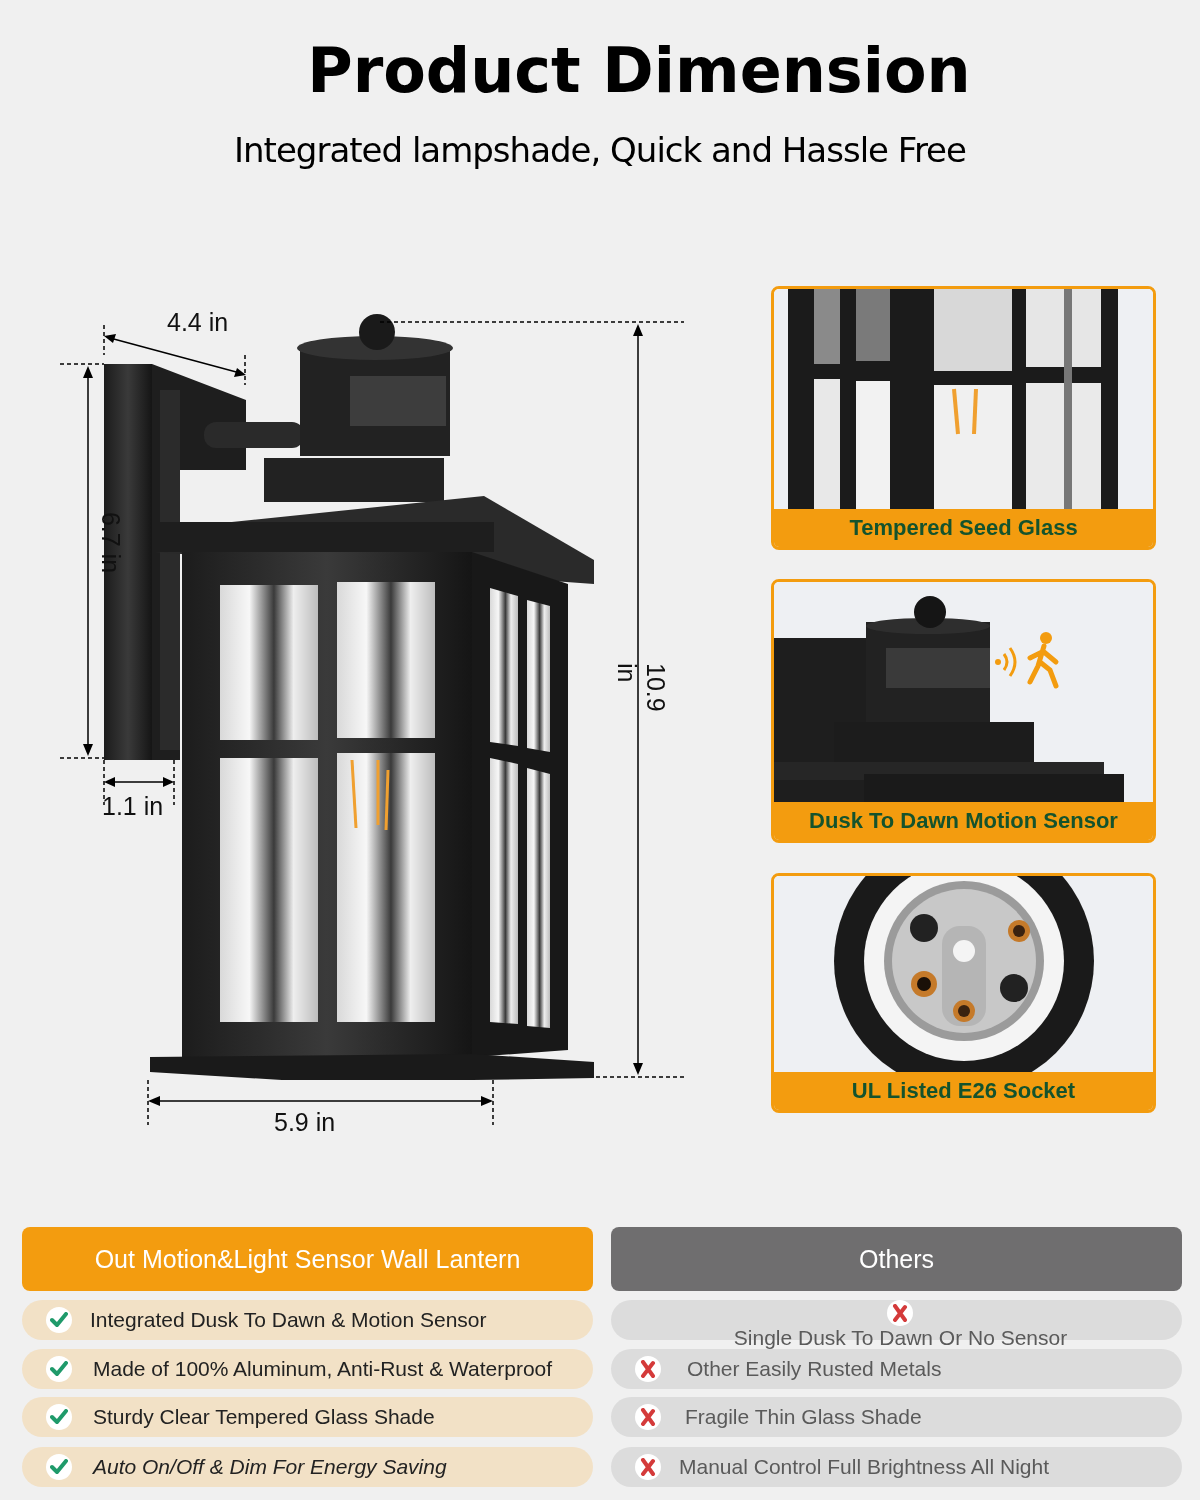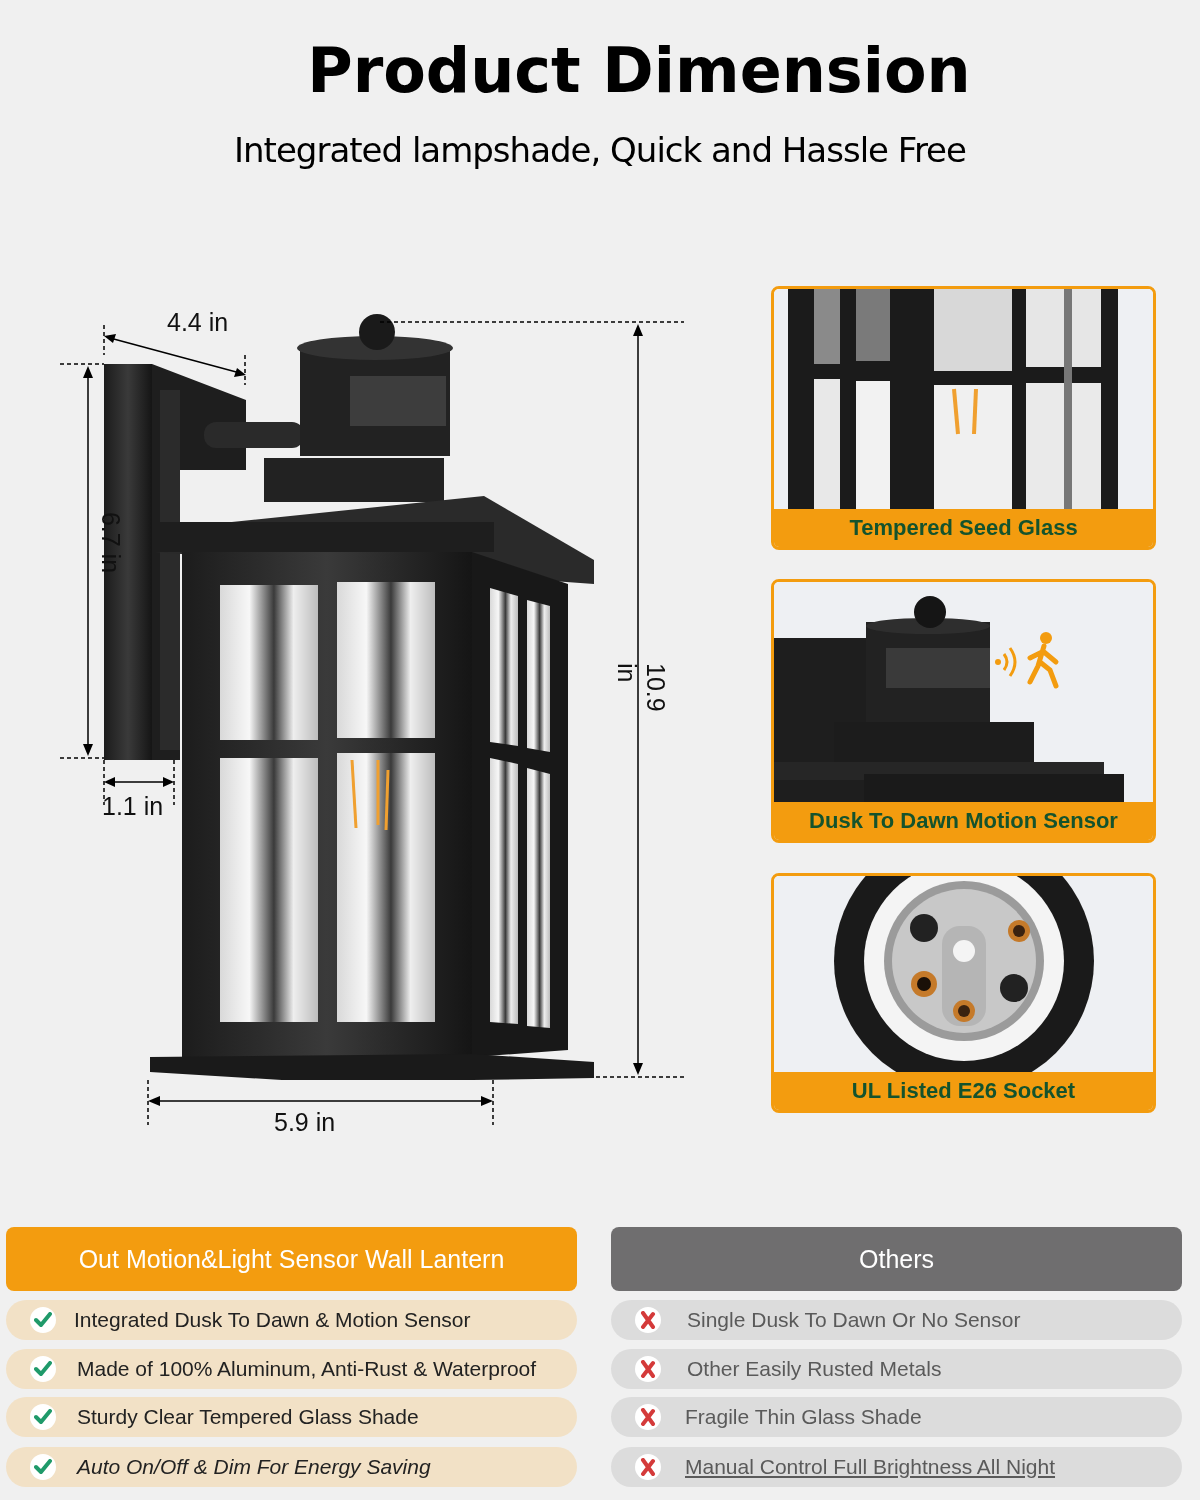--- a/index.html
+++ b/index.html
@@ -187,21 +187,21 @@
         <circle cx="245" cy="55" r="6" fill="#3a2210"></circle>
       <circle cx="150" cy="108" r="13" fill="#c57a2a"></circle>
         <circle cx="150" cy="108" r="7" fill="#1a1008"></circle>
       <circle cx="190" cy="135" r="11" fill="#c57a2a"></circle>
         <circle cx="190" cy="135" r="6" fill="#3a2210"></circle>
     </svg>
   </div>
   <div class="caption">UL Listed E26 Socket</div>
 </div>
 
-<div class="col good" style="left:6px; width:571px;">
+<div class="col good" style="left:22px; width:571px;">
   <div class="col-head" style="background:#f39c0f;">Out Motion&amp;Light Sensor Wall Lantern</div>
   <div class="row" style="top:73px; width:571px;">
     <span class="badge">
         <svg width="18" height="16" viewBox="0 0 18 16">
           <path d="M2,8 L7,13 L16,2" stroke="#1f9a6a" stroke-width="4" fill="none" stroke-linecap="round" stroke-linejoin="round"></path>
         </svg>
       </span>
     <span>Integrated Dusk To Dawn &amp; Motion Sensor</span>
   </div>
   <div class="row" style="top:122px; width:571px;">
@@ -225,21 +225,21 @@
         <svg width="18" height="16" viewBox="0 0 18 16">
           <path d="M2,8 L7,13 L16,2" stroke="#1f9a6a" stroke-width="4" fill="none" stroke-linecap="round" stroke-linejoin="round"></path>
         </svg>
       </span>
     <span style="margin-left:3px;">Auto On/Off &amp; Dim For Energy Saving</span>
   </div>
 </div>
 
 <div class="col bad" style="left:611px; width:571px;">
   <div class="col-head" style="background:#6f6e6f;">Others</div>
-  <div class="row" style="top:73px; width:571px;">
+  <div class="row" style="top:73px; width:571px;flex-direction:column;">
     <span class="badge">
         <svg width="16" height="18" viewBox="0 0 16 18">
           <path d="M3,2 L13,16 M13,3 L3,16" stroke="#d43a3a" stroke-width="4" fill="none" stroke-linecap="round"></path>
         </svg>
       </span>
     <span style="margin-left:8px;">Single Dusk To Dawn Or No Sensor</span>
   </div>
   <div class="row" style="top:122px; width:571px;">
     <span class="badge">
         <svg width="16" height="18" viewBox="0 0 16 18">
@@ -255,15 +255,15 @@
         </svg>
       </span>
     <span style="margin-left:6px;">Fragile Thin Glass Shade</span>
   </div>
   <div class="row" style="top:220px; width:571px;">
     <span class="badge">
         <svg width="16" height="18" viewBox="0 0 16 18">
           <path d="M3,2 L13,16 M13,3 L3,16" stroke="#d43a3a" stroke-width="4" fill="none" stroke-linecap="round"></path>
         </svg>
       </span>
-    <span style="margin-left:6px;text-decoration:underline;">Manual Control Full Brightness All Night</span>
+    <span style="">Manual Control Full Brightness All Night</span>
   </div>
 </div>
 
 </body></html>

